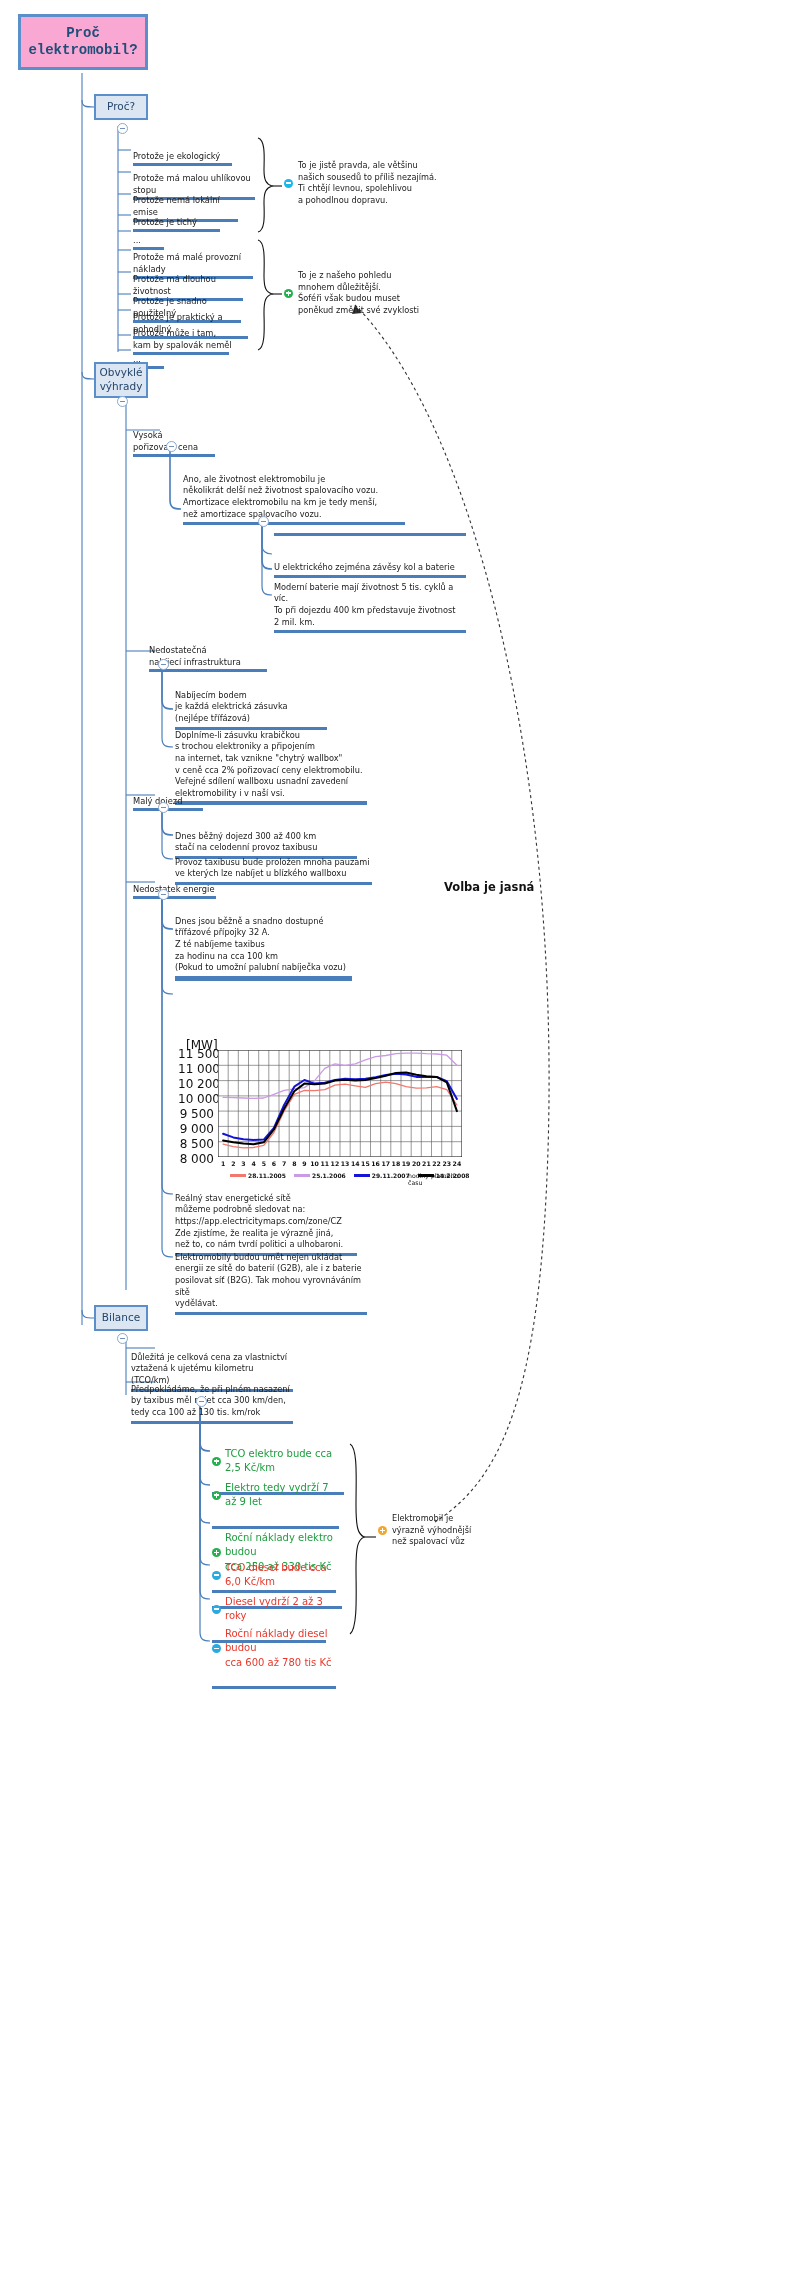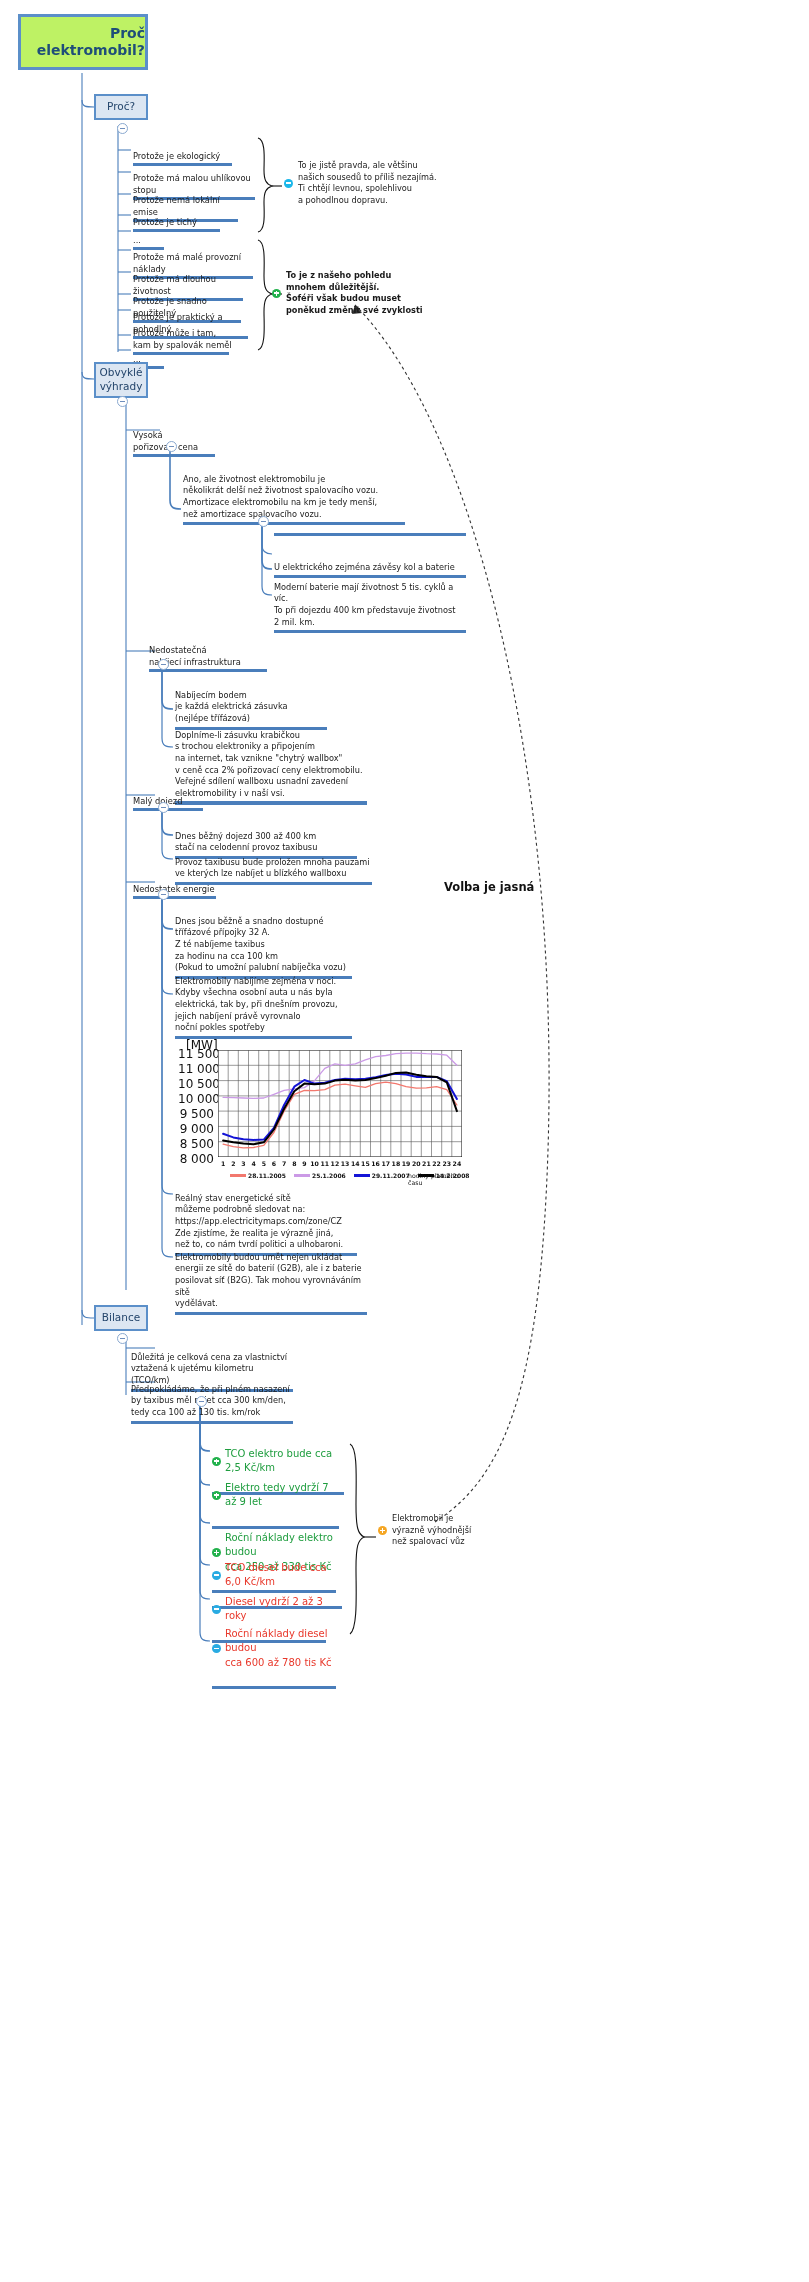--- a/index.html
+++ b/index.html
@@ -14,28 +14,29 @@
     height:2282px;
     overflow:hidden;
     background:#fff;
   }
   #wires{position:absolute;left:0;top:0;width:809px;height:2282px;pointer-events:none;}
 
   
   .root-node{
     position:absolute;
     box-sizing:border-box;
-    background:#bef264;
+    background:#f9a8d4;
     border:3px solid #5b8fc9;
     display:flex;align-items:center;justify-content:center;
-    text-align:right;
+    text-align:center;
     font-weight:bold;
     color:#1f4e79;
     font-size:14px;
     line-height:1.25;
+    font-family:Liberation Mono, monospace;
   }
   
   .l1-node{
     position:absolute;
     box-sizing:border-box;
     background:#dce6f2;
     border:2px solid #5b8fc9;
     display:flex;align-items:center;justify-content:center;
     text-align:center;
     color:#24456b;
@@ -279,21 +280,21 @@
     <span class="ul" style="width:31px;"></span>
   </div>
 
   <div class="callout" style="left:284px;top:160px;width:180px;">
     <span class="dot cyan"></span>
     <span>To je jistě pravda, ale většinu
 našich sousedů to příliš nezajímá.
 Ti chtějí levnou, spolehlivou
 a pohodlnou dopravu.</span>
   </div>
-  <div class="callout" style="left:272px;top:270px;width:180px;font-weight:bold;">
+  <div class="callout" style="left:284px;top:270px;width:180px;">
     <span class="dot green"></span>
     <span>To je z našeho pohledu
 mnohem důležitější.
 Šoféři však budou muset
 poněkud změnit své zvyklosti</span>
   </div>
 
   <div class="l1-node" style="left:94px;top:362px;width:54px;height:36px;">Obvyklé
 výhrady</div>
   <div class="toggle" style="left:117px;top:396px;"></div>
@@ -376,34 +377,29 @@
 
   <div class="note" style="left:175px;top:904px;width:175px;">
     <span>Dnes jsou běžně a snadno dostupné
 třífázové přípojky 32 A.
 Z té nabíjeme taxibus
 za hodinu na cca 100 km
 (Pokud to umožní palubní nabíječka vozu)</span>
     <span class="ul" style="width:177px;"></span>
   </div>
   <div class="note" style="left:175px;top:964px;width:175px;">
-    <span>Elektromobily nabíjíme zejména v noci.
-Kdyby všechna osobní auta u nás byla
-elektrická, tak by, při dnešním provozu,
-jejich nabíjení právě vyrovnalo
-noční pokles spotřeby</span>
     <span class="ul" style="width:177px;"></span>
   </div>
 
   <div class="chart-wrap" style="left:178px;top:1038px;width:290px;height:140px;">
     <div class="chart-unit" style="left:8px;top:0px;">[MW]</div>
 
     <div class="ytick" style="left:0px;top:9px;width:36px;">11 500</div>
     <div class="ytick" style="left:0px;top:24px;width:36px;">11 000</div>
-    <div class="ytick" style="left:0px;top:39px;width:36px;">10 500</div>
+    <div class="ytick" style="left:0px;top:39px;width:36px;">10 200</div>
     <div class="ytick" style="left:0px;top:54px;width:36px;">10 000</div>
     <div class="ytick" style="left:0px;top:69px;width:36px;">9 500</div>
     <div class="ytick" style="left:0px;top:84px;width:36px;">9 000</div>
     <div class="ytick" style="left:0px;top:99px;width:36px;">8 500</div>
     <div class="ytick" style="left:0px;top:114px;width:36px;">8 000</div>
 
     <svg class="chart-plot" style="left:40px;top:12px;" width="244" height="107" viewBox="0 0 244 107">
       <rect x="0" y="0" width="244" height="107" fill="#ffffff" stroke="#000" stroke-width="1"></rect>
       <g id="gridlines" stroke="#555" stroke-width="0.6">
           <line x1="10.2" y1="0" x2="10.2" y2="107"></line>

